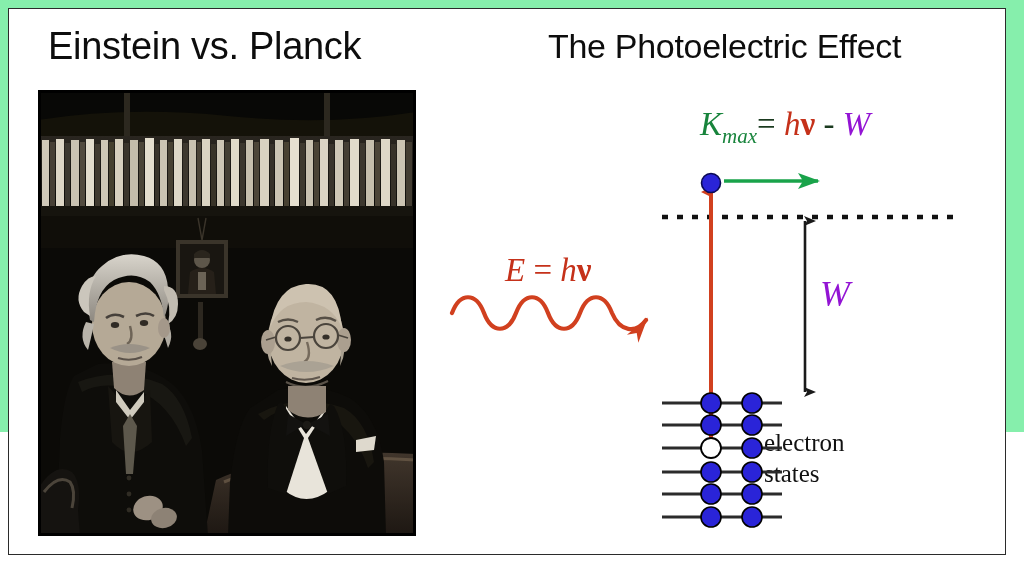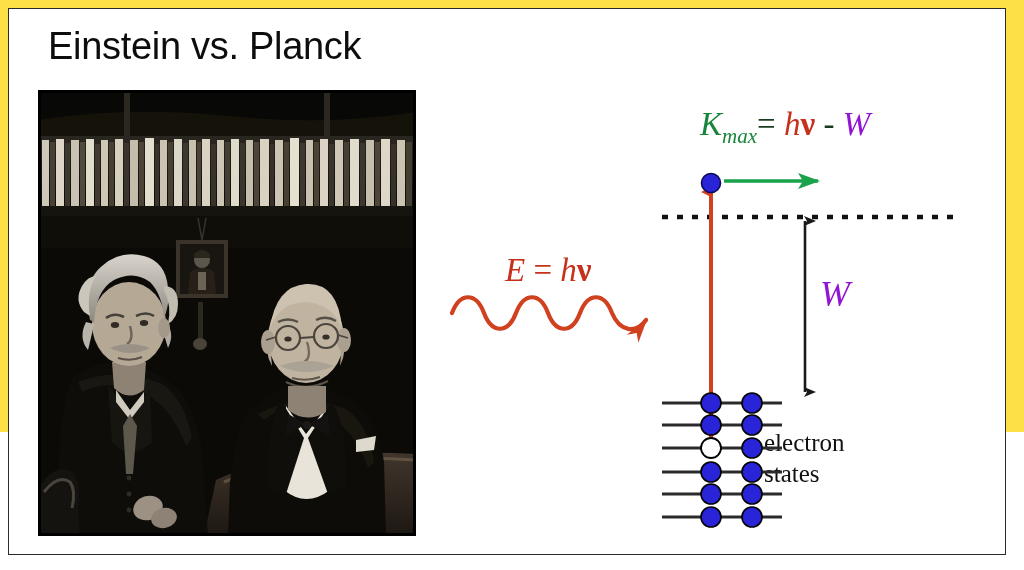--- a/index.html
+++ b/index.html
@@ -10,21 +10,21 @@
   body {
     width: 1024px;
     height: 570px;
     font-family: "Liberation Sans", sans-serif;
     overflow: hidden;
   }
   #slide {
     position: relative;
     width: 1024px;
     height: 432px;
-    background: #fde047;
+    background: #86efac;
   }
   
   #slide-border {
     position: absolute;
     left: 8px;
     top: 8px;
     width: 998px;
     height: 547px;
     border: 1.6px solid #2b2b2b;
     box-sizing: border-box;
@@ -130,20 +130,21 @@
     white-space: pre-line;
   }
 </style>
 </head>
 <body>
 
 <div id="slide">
   <div id="slide-border"></div>
 
   <div class="slide-title" id="title-left">Einstein vs. Planck</div>
+  <div class="slide-title" id="title-right">The Photoelectric Effect</div>
 
   <div id="photo">
     <svg width="378" height="446" viewBox="0 0 378 446" xmlns="http://www.w3.org/2000/svg">
       <defs>
         <linearGradient id="wallG" x1="0" y1="0" x2="0" y2="1">
           <stop offset="0%" stop-color="#0a0a08"></stop>
           <stop offset="100%" stop-color="#15140f"></stop>
         </linearGradient>
         <linearGradient id="tableG" x1="0" y1="0" x2="0" y2="1">
           <stop offset="0%" stop-color="#41362c"></stop>

